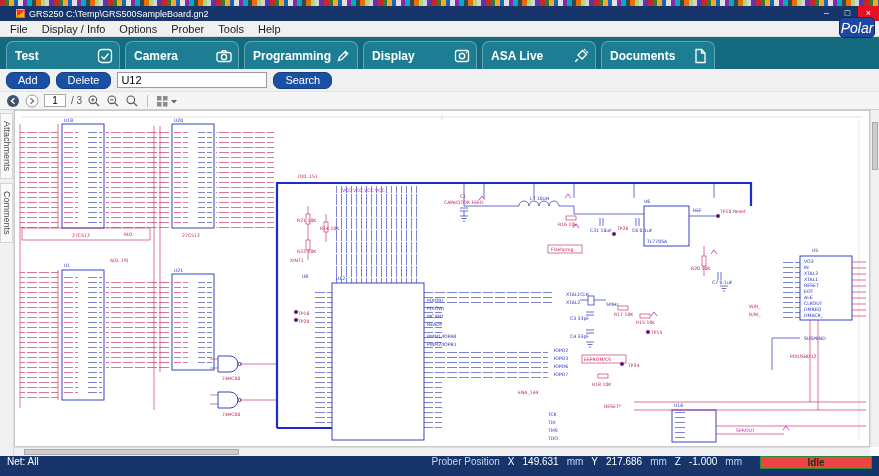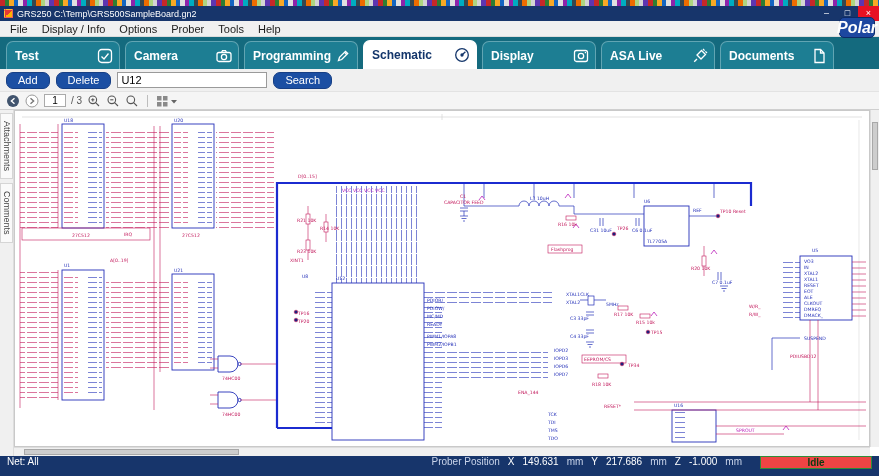--- a/index.html
+++ b/index.html
@@ -5,31 +5,31 @@
   * { box-sizing: border-box; margin: 0; padding: 0; }
   html,body { width:879px; height:476px; overflow:hidden; }
   body { font-family: "Liberation Sans", sans-serif; background:#888; }
   .app { width:879px; height:476px; display:flex; flex-direction:column; position:relative; background:#f0f0f0; }
 
   
   .deco-strip { height:6px; width:100%;
     background: repeating-linear-gradient(90deg,#c62828 0 5px,#2e7d32 5px 9px,#f9a825 9px 14px,#1565c0 14px 18px,#e0e0e0 18px 23px,#8e24aa 23px 27px,#00acc1 27px 32px,#37474f 32px 36px,#ef6c00 36px 41px,#aed581 41px 45px,#d4d4d4 45px 49px,#5e35b1 49px 54px); }
 
   
-  .titlebar { height:15px; background:#17356b; color:#fff; display:flex; align-items:center; padding:0 0 0 4px; gap:4px; font-size:9px; }
+  .titlebar { height:15px; background:#17356b; color:#fff; display:flex; align-items:center; padding:0 0 0 16px; gap:4px; font-size:9px; }
   .app-icon { width:9px; height:9px; background:linear-gradient(135deg,#e53935 50%,#ffb300 50%); border:1px solid #fff3; flex:none; }
   .title-text { white-space:nowrap; }
   .win-controls { margin-left:auto; display:flex; height:15px; }
   .win-btn { width:21px; height:15px; text-align:center; line-height:14px; font-size:9px; cursor:pointer; }
   .win-btn.close { background:#e81123; }
 
   
   .menubar { height:16px; background:#f0f0f0; border-bottom:1px solid #dcdcdc; display:flex; align-items:center; font-size:11px; color:#1c1c1c; padding-left:3px; }
   .menu-item { padding:0 7px; cursor:pointer;text-align:center; }
-  .polar-logo { position:absolute; right:4px; top:17px; width:36px; height:21px; background:#1d47a0; border:1px solid #0d2a66; border-radius:5px; color:#fff; font-size:16px; font-style:italic; font-weight:bold; display:flex; align-items:center; justify-content:center; z-index:6; }
+  .polar-logo { position:absolute; right:4px; top:17px; width:36px; height:21px; background:#1d47a0; border:1px solid #0d2a66; border-radius:5px; color:#fff; font-size:14px; font-style:italic; font-weight:normal; display:flex; align-items:center; justify-content:center; z-index:6; }
 
   
   .tabbar { height:32px; background:#146a7e; display:flex; align-items:flex-end; padding-left:6px; gap:5px; }
   .tab { height:28px; width:114px; background:#1d7e93; border:1px solid rgba(255,255,255,.3); border-bottom:none; border-radius:7px 7px 0 0; color:#fff; display:flex; align-items:center; padding:0 5px 0 8px; gap:3px; font-size:12px; font-weight:bold; cursor:pointer; }
   .tab-label { flex:1; white-space:nowrap; overflow:hidden; }
   .tab-icon { flex:none; display:flex; }
   .tab-icon svg { display:block; }
   .tab.active { background:#fff; color:#14366b; border-color:#fff; height:29px; }
 
   
@@ -115,30 +115,20 @@
             <path d="M6.5 5.5l1-1.8h3l1 1.8"></path>
           </svg>
       </span>
     </div>
     <div class="tab">
       <span class="tab-label">Programming</span>
       <span class="tab-icon">
         <svg width="18" height="18" viewBox="0 0 18 18" fill="none" stroke="currentColor" stroke-width="1.3">
             <path d="M4.5 13.5l1-3.2 6-6 2.2 2.2-6 6z"></path>
             <path d="M10.5 5.3l2.2 2.2"></path>
-          </svg>
-      </span>
-    </div>
-    <div class="tab active">
-      <span class="tab-label">Schematic</span>
-      <span class="tab-icon">
-        <svg width="18" height="18" viewBox="0 0 18 18" fill="none" stroke="currentColor" stroke-width="1.3">
-            <circle cx="9" cy="9" r="6.3"></circle>
-            <path d="M9 9l3.4-3.2"></path>
-            <circle cx="9" cy="9" r="1" fill="currentColor"></circle>
           </svg>
       </span>
     </div>
     <div class="tab">
       <span class="tab-label">Display</span>
       <span class="tab-icon">
         <svg width="18" height="18" viewBox="0 0 18 18" fill="none" stroke="currentColor" stroke-width="1.3">
             <rect x="2.5" y="3.5" width="13" height="11" rx="2"></rect>
             <circle cx="9" cy="9" r="2.7"></circle>
             <path d="M12.8 5.6h1.2"></path>

